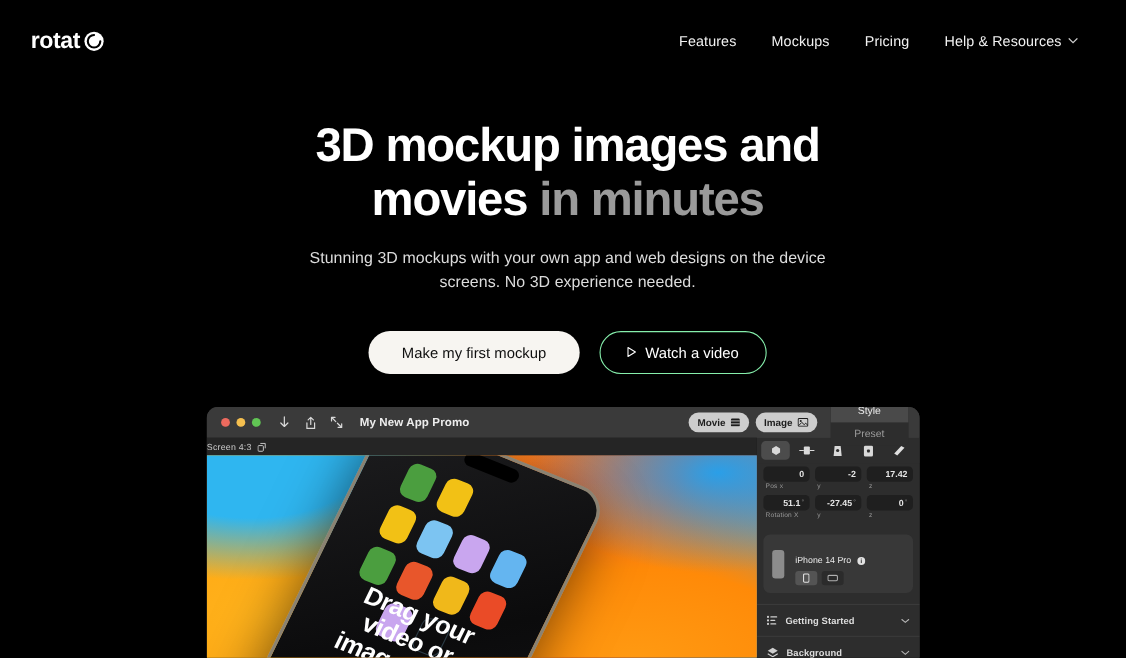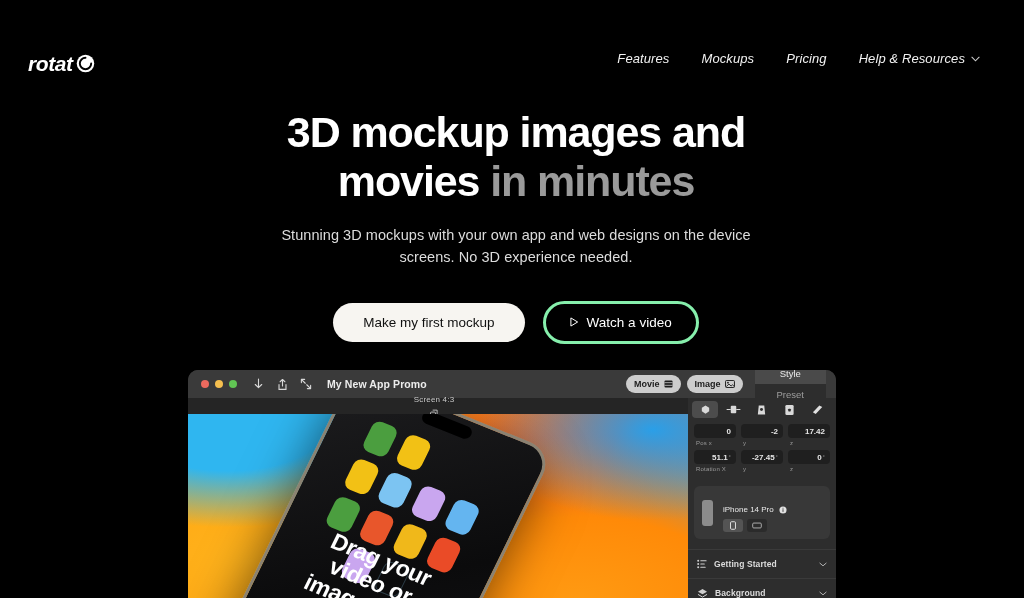--- a/index.html
+++ b/index.html
@@ -8,21 +8,21 @@
     background:#000;
     font-family:"Liberation Sans", sans-serif;
     color:#fff;
     -webkit-font-smoothing:antialiased;
   }
   .page { position:relative; width:1024px; height:598px; background:#000; overflow:hidden; }
 
   
   .header {
     position:absolute; top:0; left:0; width:1024px; height:74px;
-    display:flex; align-items:flex-end; padding:0 28px;font-style:italic;
+    display:flex; align-items:center; padding:0 28px;
   }
   .logo { display:flex; align-items:center; gap:0px; }
   .logo-text { font-size:21px; font-weight:600; letter-spacing:-0.4px; color:#fff; line-height:1; }
   .logo-mark { position:relative; width:21px; height:21px; margin-left:2px; }
   .logo-mark svg { display:block; }
 
   .nav { margin-left:auto; display:flex; align-items:center; gap:0px; }
   .nav-item {
     font-size:13px; color:#f2f2f2; padding:8px 16px; cursor:pointer;
     display:flex; align-items:center; gap:6px; white-space:nowrap; letter-spacing:0.1px;
@@ -44,21 +44,21 @@
   .hero p.sub {
     margin-top:20px; font-size:14.5px; line-height:1.5; color:#dcdcdc;
     width:470px; margin-left:auto; margin-right:auto; letter-spacing:0.05px;
   }
   .cta-row { margin-top:32px; display:flex; justify-content:center; align-items:center; gap:18px; }
   .btn-primary {
     background:#f7f5f1; color:#101010; border-radius:999px;
     padding:12px 30px; font-size:13.5px; font-weight:500; cursor:pointer; white-space:nowrap;
   }
   .btn-secondary {
-    background:transparent; color:#fff; border:3px solid #86efac; border-radius:999px;
+    background:transparent; color:#fff; border:1px solid #86efac; border-radius:999px;
     padding:11px 24px; font-size:13.5px; font-weight:500; cursor:pointer; white-space:nowrap;
     display:flex; align-items:center; gap:8px;
   }
   .btn-secondary .play { font-size:11px; color:#fff; }
   .note { margin-top:13px; font-size:11.5px; color:#8a8a8a; text-align:center; }
 
   
   .appwin {
     position:absolute; left:188px; top:370px; width:648px; height:240px;
     background:#3a3a3a; border-radius:10px 10px 0 0; overflow:hidden;
@@ -85,21 +85,21 @@
   .seg-item {
     font-size:9.5px; color:#9d9d9d; padding:5px 22px; cursor:pointer; white-space:nowrap; text-align:center;
   }
   .seg-item.active { background:#4a4a4a; color:#eaeaea; }
 
   
   .appbody { display:flex; height:212px; }
   .canvas-wrap { position:relative; width:500px; background:#1a1a1a; }
   .canvas-bar {
     height:16px; background:#252525; display:flex; align-items:center;
-    justify-content:center; padding-right:8px; gap:5px;flex-direction:column;
+    justify-content:flex-start; padding-right:8px; gap:5px;
   }
   .canvas-bar .lbl { font-size:8px; color:#cacaca; letter-spacing:.2px; }
   .canvas {
     position:relative; height:196px; overflow:hidden;
     background:
       radial-gradient(ellipse 70% 90% at 8% 2%, #2fb6f0 0%, #2fb6f0 30%, rgba(47,182,240,0) 62%),
       radial-gradient(ellipse 60% 80% at 93% 8%, #2a9fe8 0%, rgba(42,159,232,0) 58%),
       radial-gradient(ellipse 95% 120% at 78% 95%, #ff9a12 0%, #ff8a08 35%, rgba(255,138,8,0) 70%),
       radial-gradient(ellipse 80% 110% at 12% 75%, #ffb31c 0%, #ffa814 40%, rgba(255,168,20,0) 72%),
       radial-gradient(ellipse 55% 120% at 62% 60%, #ef5f2a 0%, rgba(239,95,42,0) 60%),

